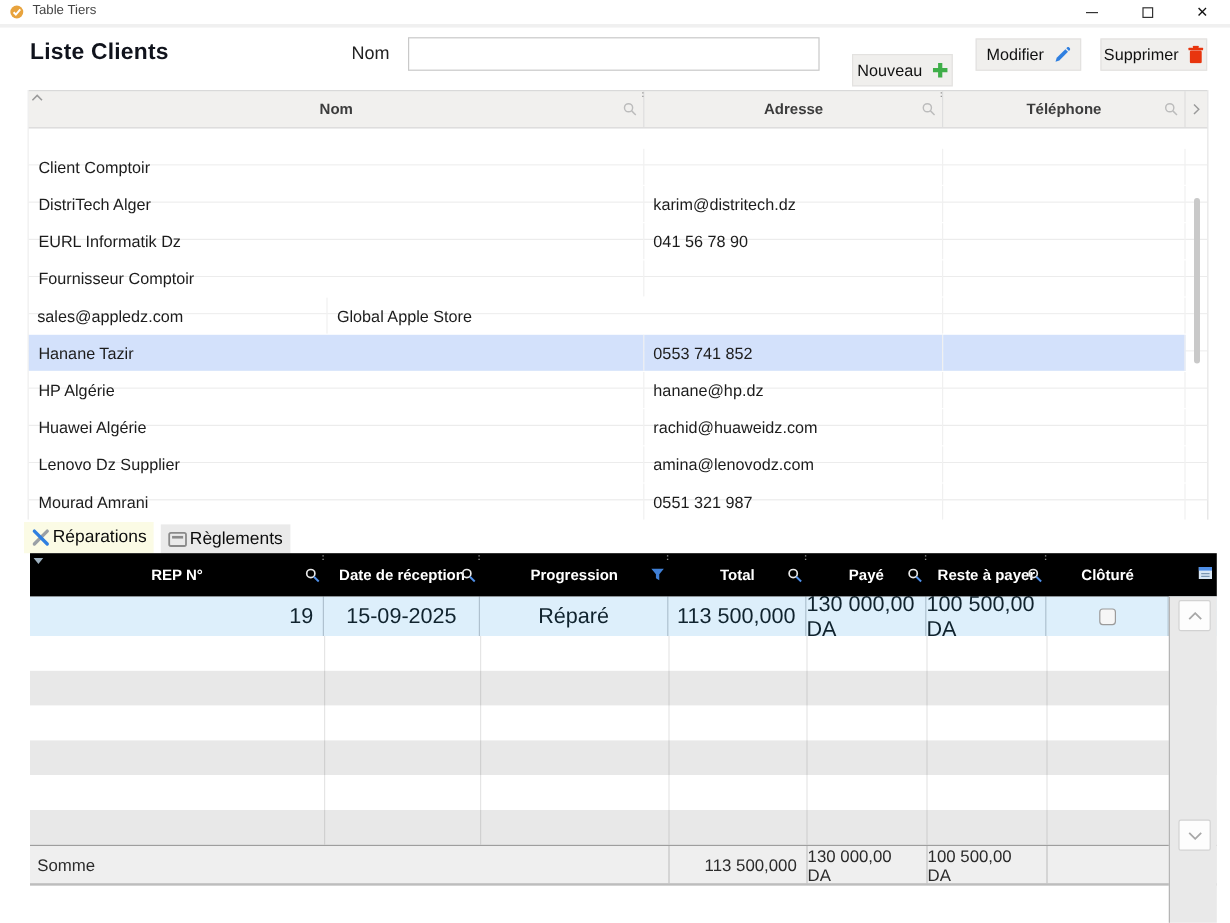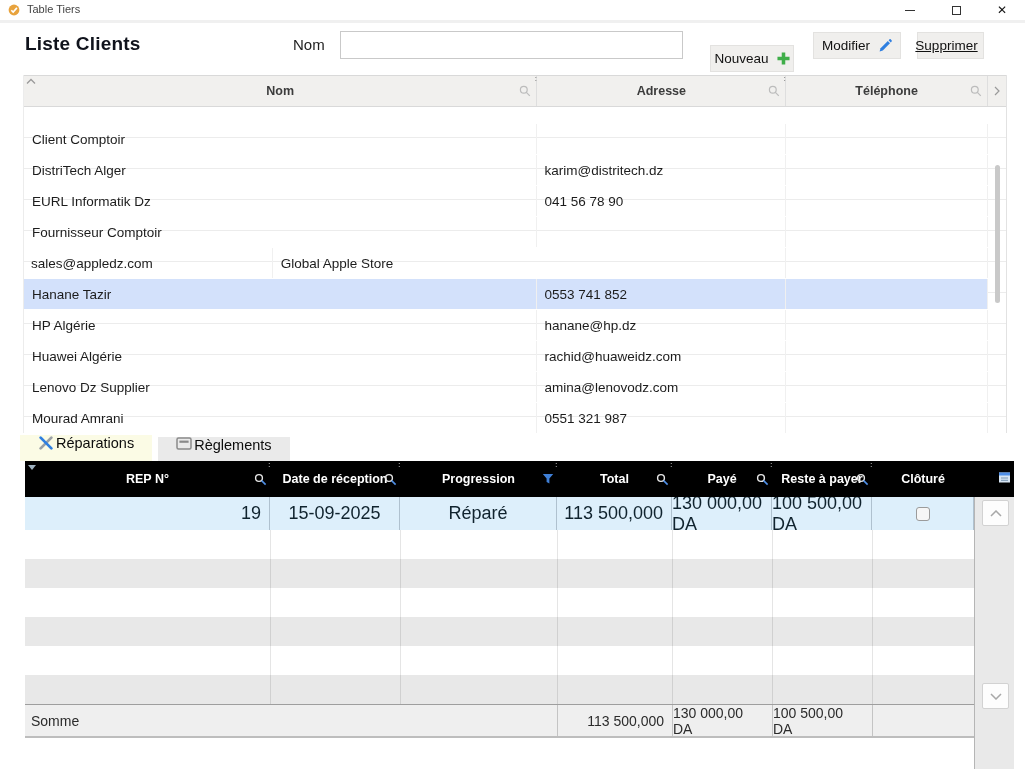--- a/index.html
+++ b/index.html
@@ -18,21 +18,21 @@
   .glyph-max { width:9px; height:9px; border:1px solid #333; display:block; }
   .glyph-close { font-size:12px; line-height:1; color:#111; }
 
   
   .page-title { position:absolute; left:25px; top:33px; font-size:19px; font-weight:700; color:#10131c; letter-spacing:.2px; }
   .search-label { position:absolute; left:293px; top:36px; font-size:15px; color:#222; }
   .search-input { position:absolute; left:340px; top:31px; width:343px; height:28px; border:1px solid #c9c9c9; background:#fff; font-size:13px; padding:0 6px; outline:none; }
   .tb-btn { position:absolute; top:32px; height:27px; background:#f0efed; border:1px solid #e3e2e0; display:flex; align-items:center; justify-content:center; gap:8px; font-size:13.5px; color:#111; }
   .btn-new { left:710px; width:84px;margin-top:13px; }
   .btn-edit { left:813px; width:88px; }
-  .btn-del { left:917px; width:67px;text-decoration:underline; }
+  .btn-del { left:917px; width:89px; }
 
   
   .grid { position:absolute; left:23px; top:75px; width:984px; height:358px; border-left:1px solid #ececec; border-right:1px solid #e2e2e2; }
   .grid-header { position:relative; display:flex; height:32px; background:#f1f0ee; border-top:1px solid #d9d9d9; border-bottom:1px solid #d9d9d9; }
   .gh-cell { position:relative; display:flex; align-items:center; justify-content:center; font-size:12.5px; font-weight:700; color:#3c3c3c; border-right:1px solid #dedede; }
   .gh-nom { width:514px; } .gh-adr { width:249px; } .gh-tel { width:202px; }
   .gh-end { width:18px; display:flex; align-items:center; justify-content:center; border-right:none; }
   .gh-mag { position:absolute; right:5px; top:9px; }
   .sort-caret { position:absolute; left:2px; top:2px; }
   .col-handle { position:absolute; top:0px; left:-3px; font-size:8px; line-height:6px; color:#9a9a9a; letter-spacing:0; }
@@ -40,21 +40,21 @@
   .gr-cell { height:100%; display:flex; align-items:center; font-size:13.5px; color:#1c1c1c; overflow:hidden; white-space:nowrap;margin-top:17px; }
   .gr-nom { width:514px; padding-left:8px; border-right:1px solid #f0f0f0; }
   .gr-adr { width:249px; padding-left:7px; border-right:1px solid #f0f0f0; }
   .gr-tel { width:202px; padding-left:7px; border-right:1px solid #f0f0f0; }
   .gr-end { width:18px; }
   .grid-row.selected .gr-nom, .grid-row.selected .gr-adr, .grid-row.selected .gr-tel { background:#d3e1fb; }
   .vscroll-thumb-top { position:absolute; left:971px; top:90px; width:5px; height:138px; background:#c9c9c9; border-radius:3px; }
 
   
   .tabs { position:absolute; left:20px; top:435px; height:26px; display:flex; gap:6px; }
-  .tab { display:flex; gap:2px; padding:0 18px; font-size:14.5px; color:#0c0c0c; height:26px; }
+  .tab { display:flex; align-items:center; gap:2px; padding:0 6px; font-size:14.5px; color:#0c0c0c; height:26px; }
   .tab.active { background:#fbfbe5; }
   .tab.inactive { background:#eaeaea; height:24px; margin-top:2px; }
 
   
   .rgrid { position:absolute; left:25px; top:461px; width:989px; }
   .rhead { position:relative; display:flex; height:36px; background:#000; color:#fff; }
   .rh-cell { position:relative; display:flex; align-items:center; justify-content:center; font-size:12.5px; font-weight:700; }
   .rh-rep {width:245px;} .rh-date {width:130px;} .rh-prog {width:157px;} .rh-tot {width:115px;}
   .rh-pay {width:100px;} .rh-rest {width:100px;} .rh-clot {width:102px;} .rh-scroll {width:40px;}
   .rh-mag { position:absolute; right:3px; top:12px; }

